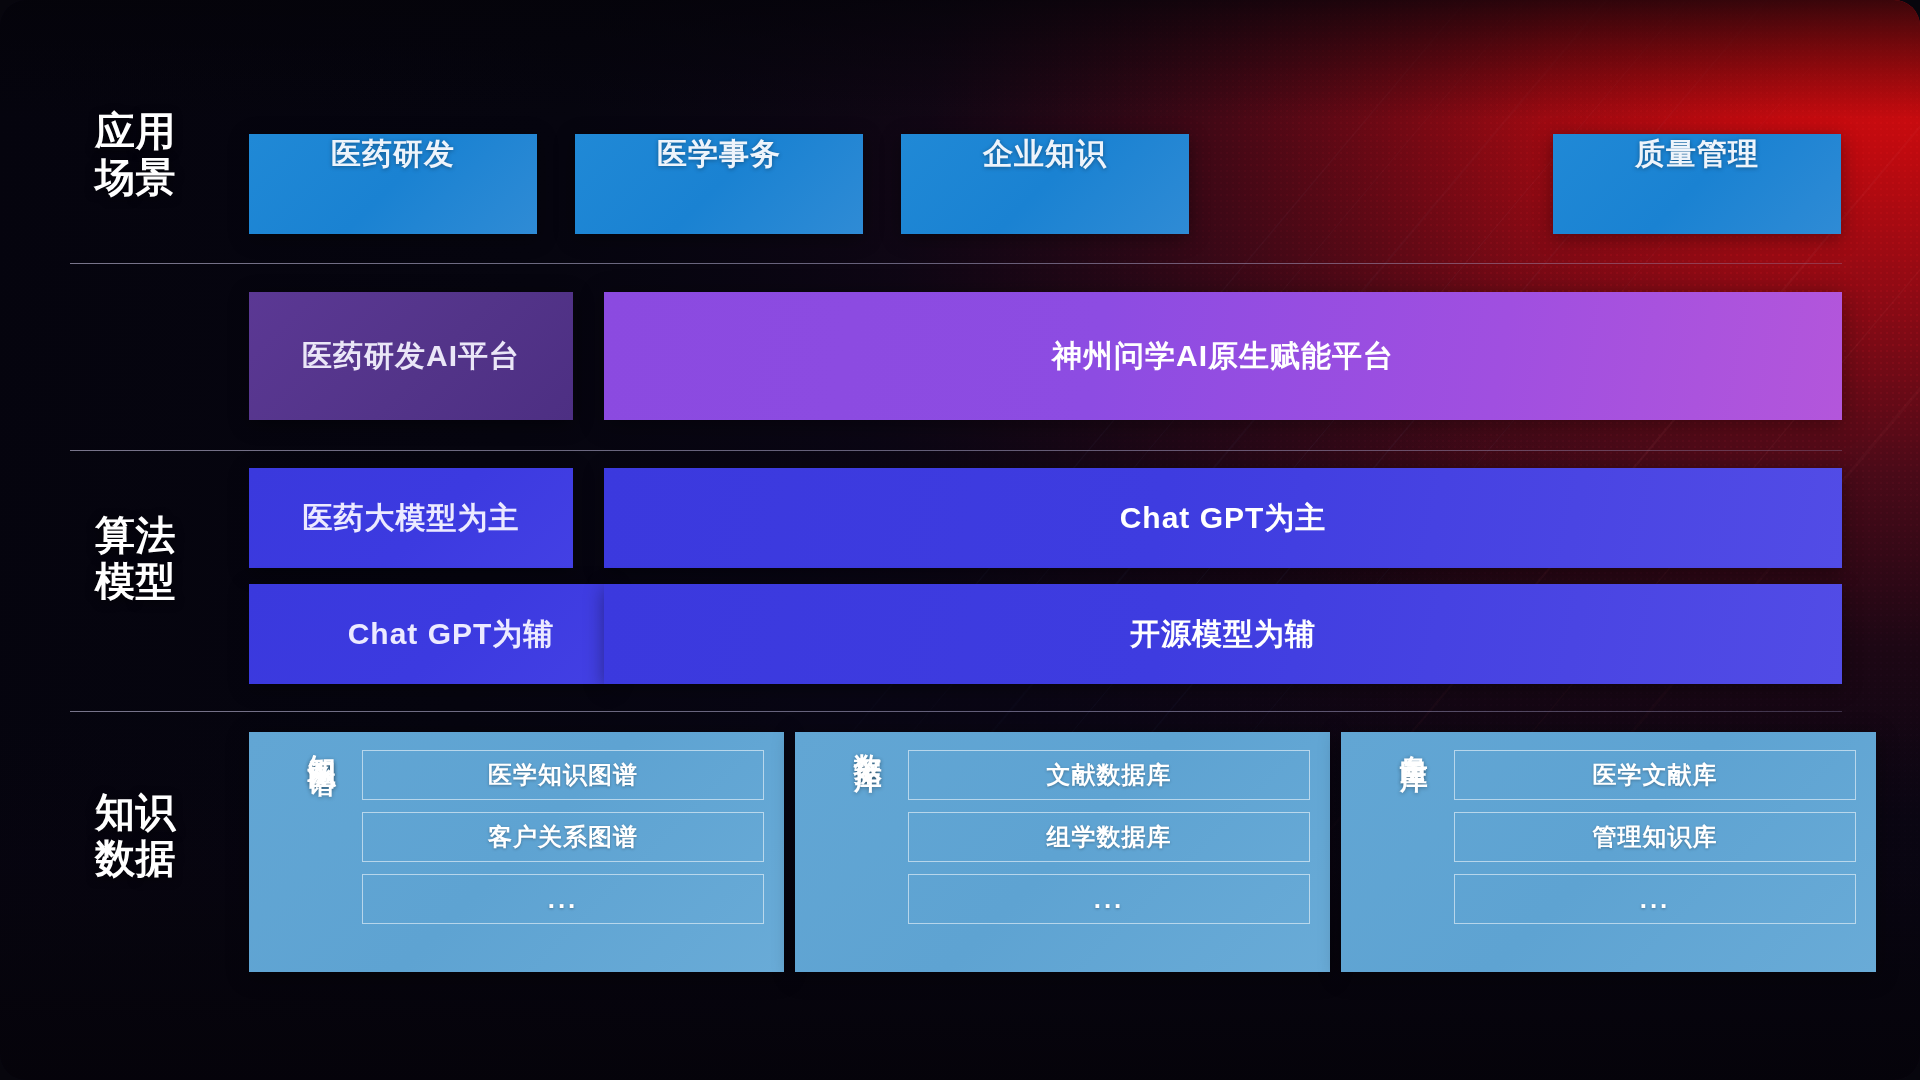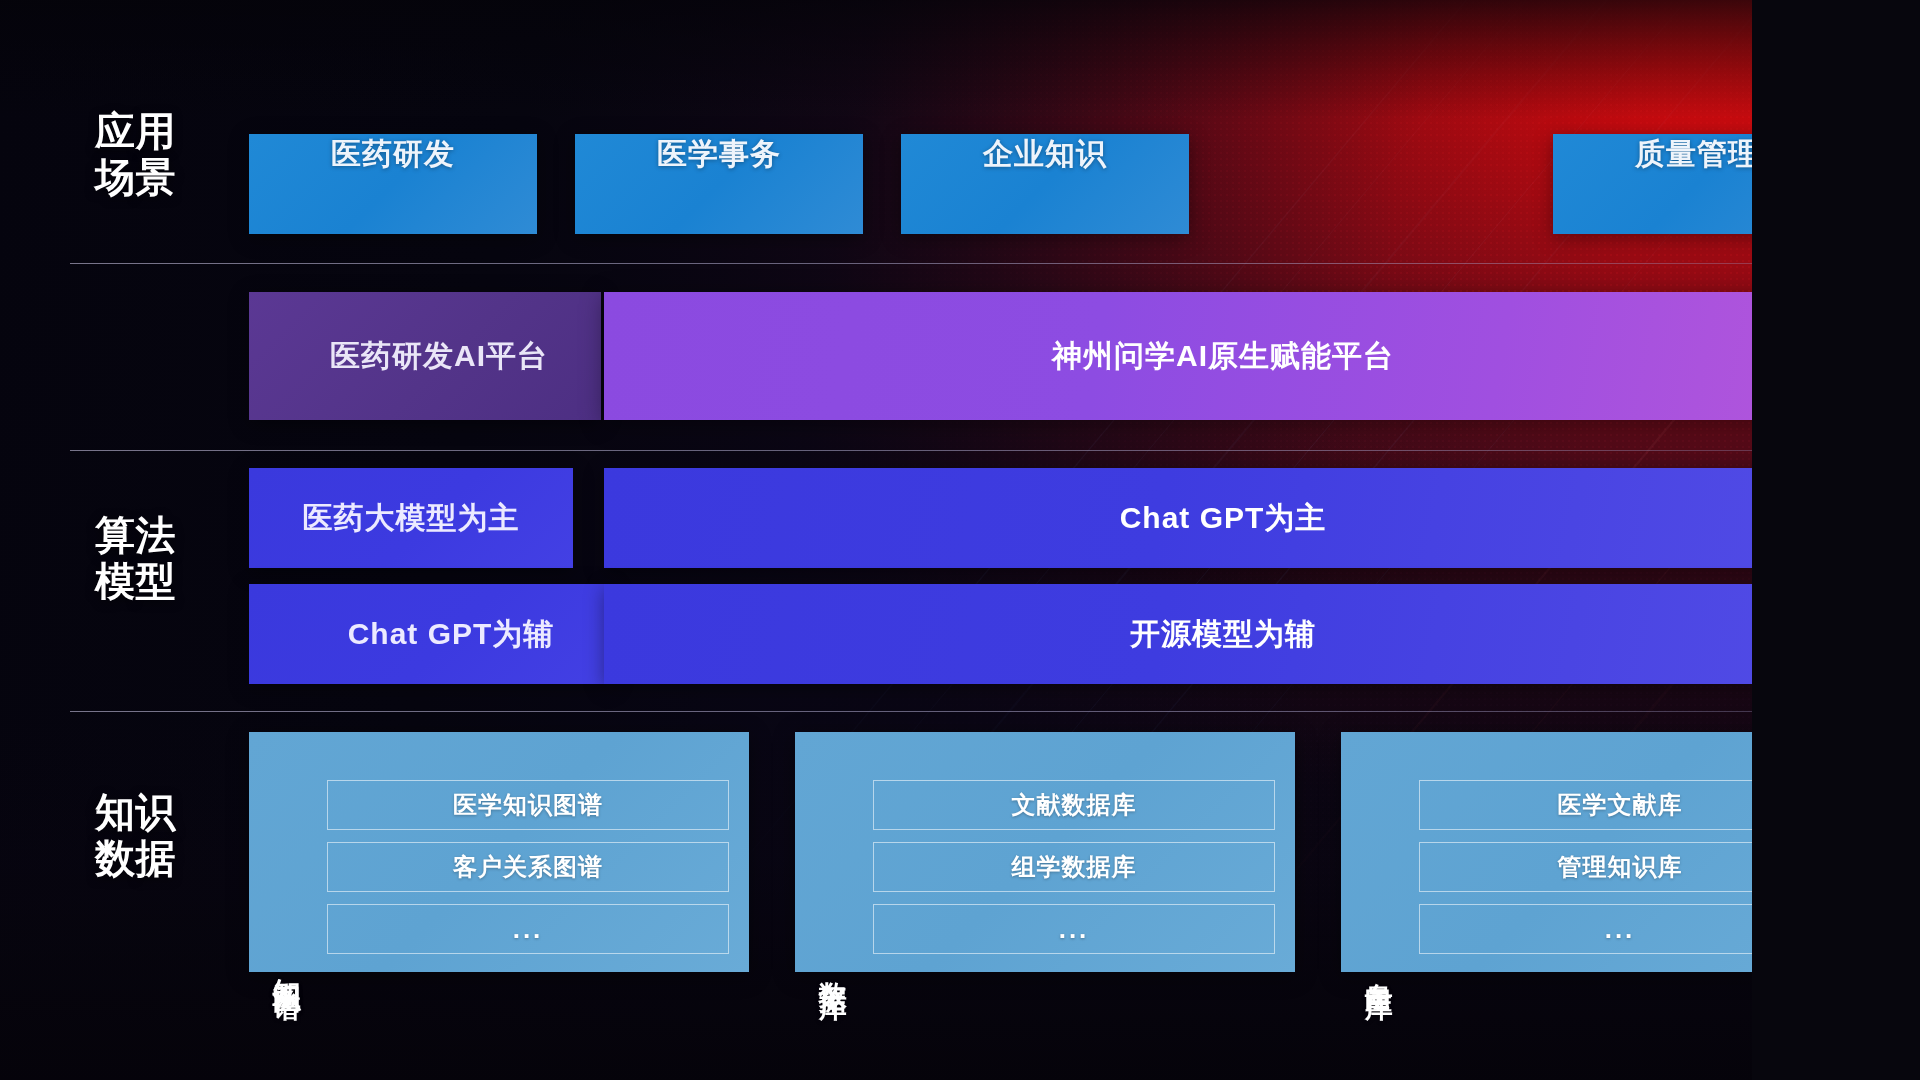--- a/index.html
+++ b/index.html
@@ -4,21 +4,21 @@
 <title>AI Architecture Stack</title>
 <style>
   html,body{margin:0;padding:0;}
   body{
     width:1920px;height:1080px;overflow:hidden;
     background:#07060d;
     font-family:"Liberation Sans","DejaVu Sans",sans-serif;
     -webkit-font-smoothing:antialiased;
   }
   
-  #stage{position:relative;width:1752px;height:1080px;overflow:hidden;}
+  #stage{position:relative;width:1920px;height:1080px;overflow:hidden;border-radius:26px;}
   .bg-base{
     position:absolute;inset:0;
     background:
       radial-gradient(140% 115% at 100% 0%, #e00e0e 0%, #c00a0f 12%, #8d0a14 24%, #4a0a18 38%, #1d0714 52%, #0b0613 66%, #070611 100%),
       linear-gradient(110deg,#060512 0%,#080718 45%,#0a0718 70%,#140512 100%);
   }
   .bg-dark-left{
     position:absolute;inset:0;
     background:linear-gradient(100deg,#05040e 0%,#06050f 28%,rgba(8,6,20,0.86) 45%,rgba(10,6,22,0.45) 60%,rgba(20,6,20,0.10) 74%,rgba(0,0,0,0) 86%);
   }
@@ -82,22 +82,23 @@
     position:absolute;
     background:linear-gradient(100deg,#3b39de 0%,#3e3ce0 45%,#4a45e3 78%,#524ce6 100%);
     display:flex;align-items:center;justify-content:center;
     color:#ffffff;font-size:30px;font-weight:700;letter-spacing:1px;
     box-shadow:0 4px 18px rgba(0,0,0,.38);
   }
   
   .kd-panel{
     position:absolute;
     background:linear-gradient(135deg,#62a6d4 0%,#5ea3d2 50%,#69abd7 100%);
-    display:flex;align-items:flex-end;
+    display:flex;align-items:flex-start;
     box-shadow:0 4px 20px rgba(0,0,0,.40);
+    padding-left:35px;
   }
   .kd-vtitle{
     width:74px;flex:0 0 74px;
     color:#ffffff;font-size:28px;font-weight:700;
     writing-mode:vertical-rl;text-orientation:upright;
     letter-spacing:4px;line-height:1.02;
     display:flex;align-items:center;justify-content:center;
     text-shadow:0 1px 4px rgba(0,0,0,.3);
   }
   .kd-items{flex:1;display:flex;flex-direction:column;gap:12px;padding:18px 20px 18px 4px;}
@@ -163,21 +164,21 @@
     <div class="app-box" style="left:901px;top:134px;width:288px;height:100px;">
       <span>企业知识</span>
     </div>
     <div class="app-box" style="left:1553px;top:134px;width:288px;height:100px;">
       <span>质量管理</span>
     </div>
 
     <div class="divider" style="left:70px;top:263px;width:1772px;"></div>
 
 
-    <div class="maas-left" style="left:249px;top:292px;width:324px;height:128px;padding-left:28px;">
+    <div class="maas-left" style="left:249px;top:292px;width:324px;height:128px;">
       <span>医药研发AI平台</span>
     </div>
     <div class="maas-right" style="left:604px;top:292px;width:1238px;height:128px;">
       <span>神州问学AI原生赋能平台</span>
     </div>
 
     <div class="divider" style="left:70px;top:450px;width:1772px;"></div>
 
     <div class="row-label" style="left:95px;top:512px;width:160px;font-size:40px;">
       <div>算法</div>

